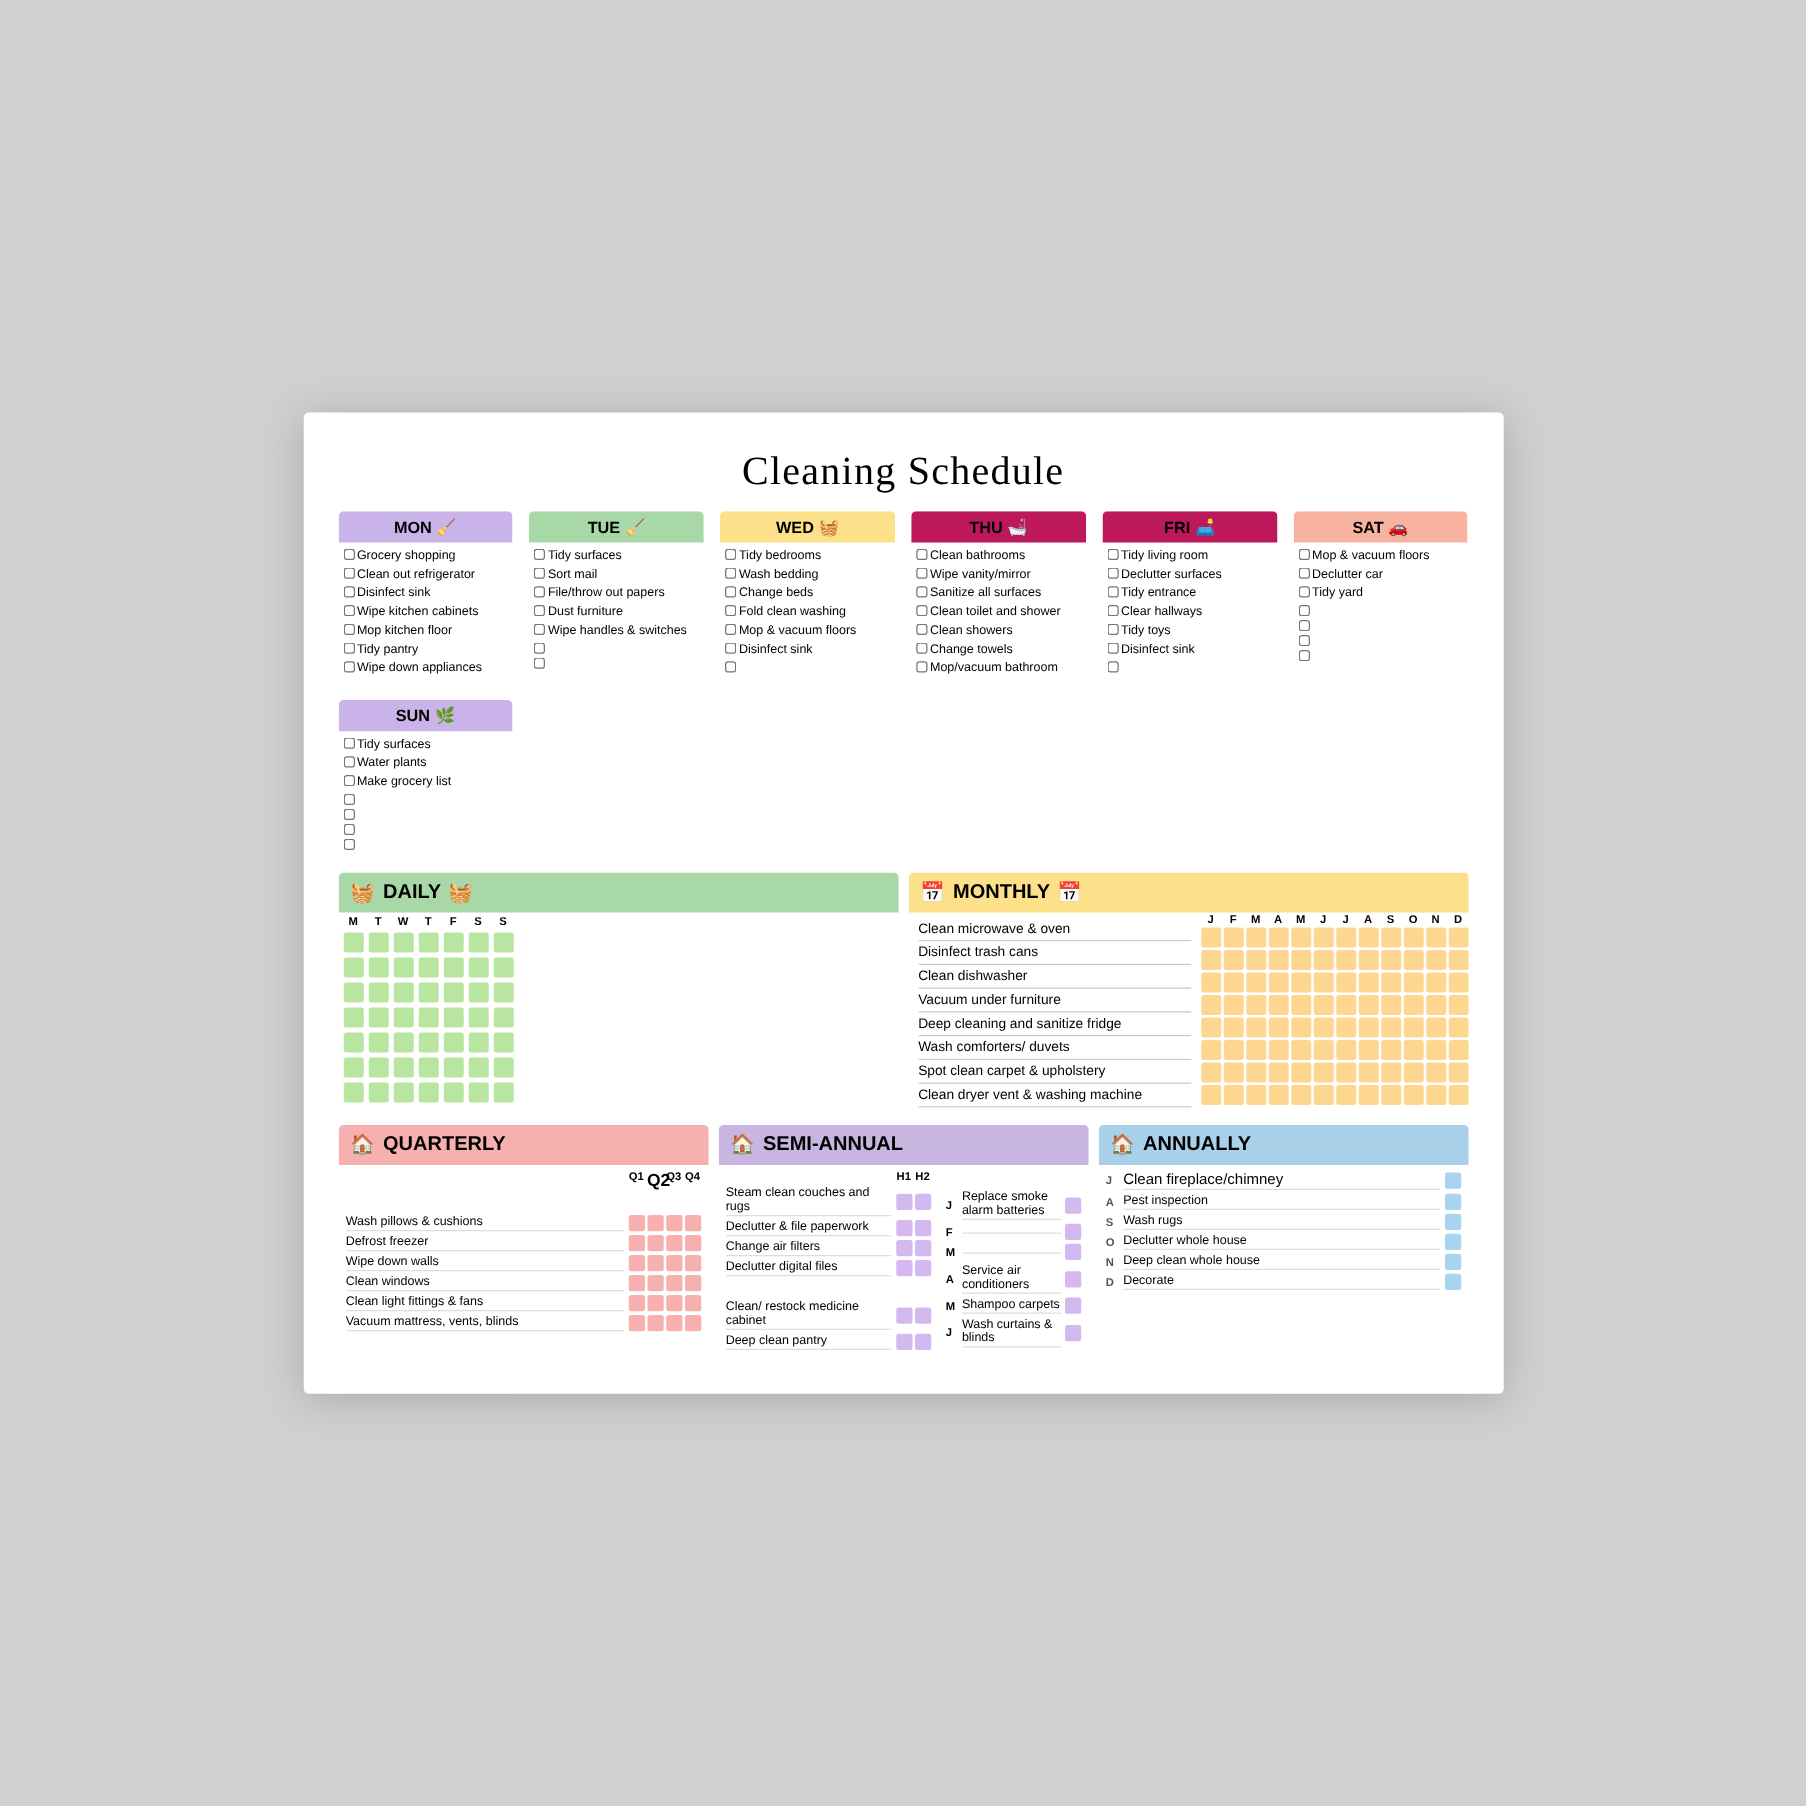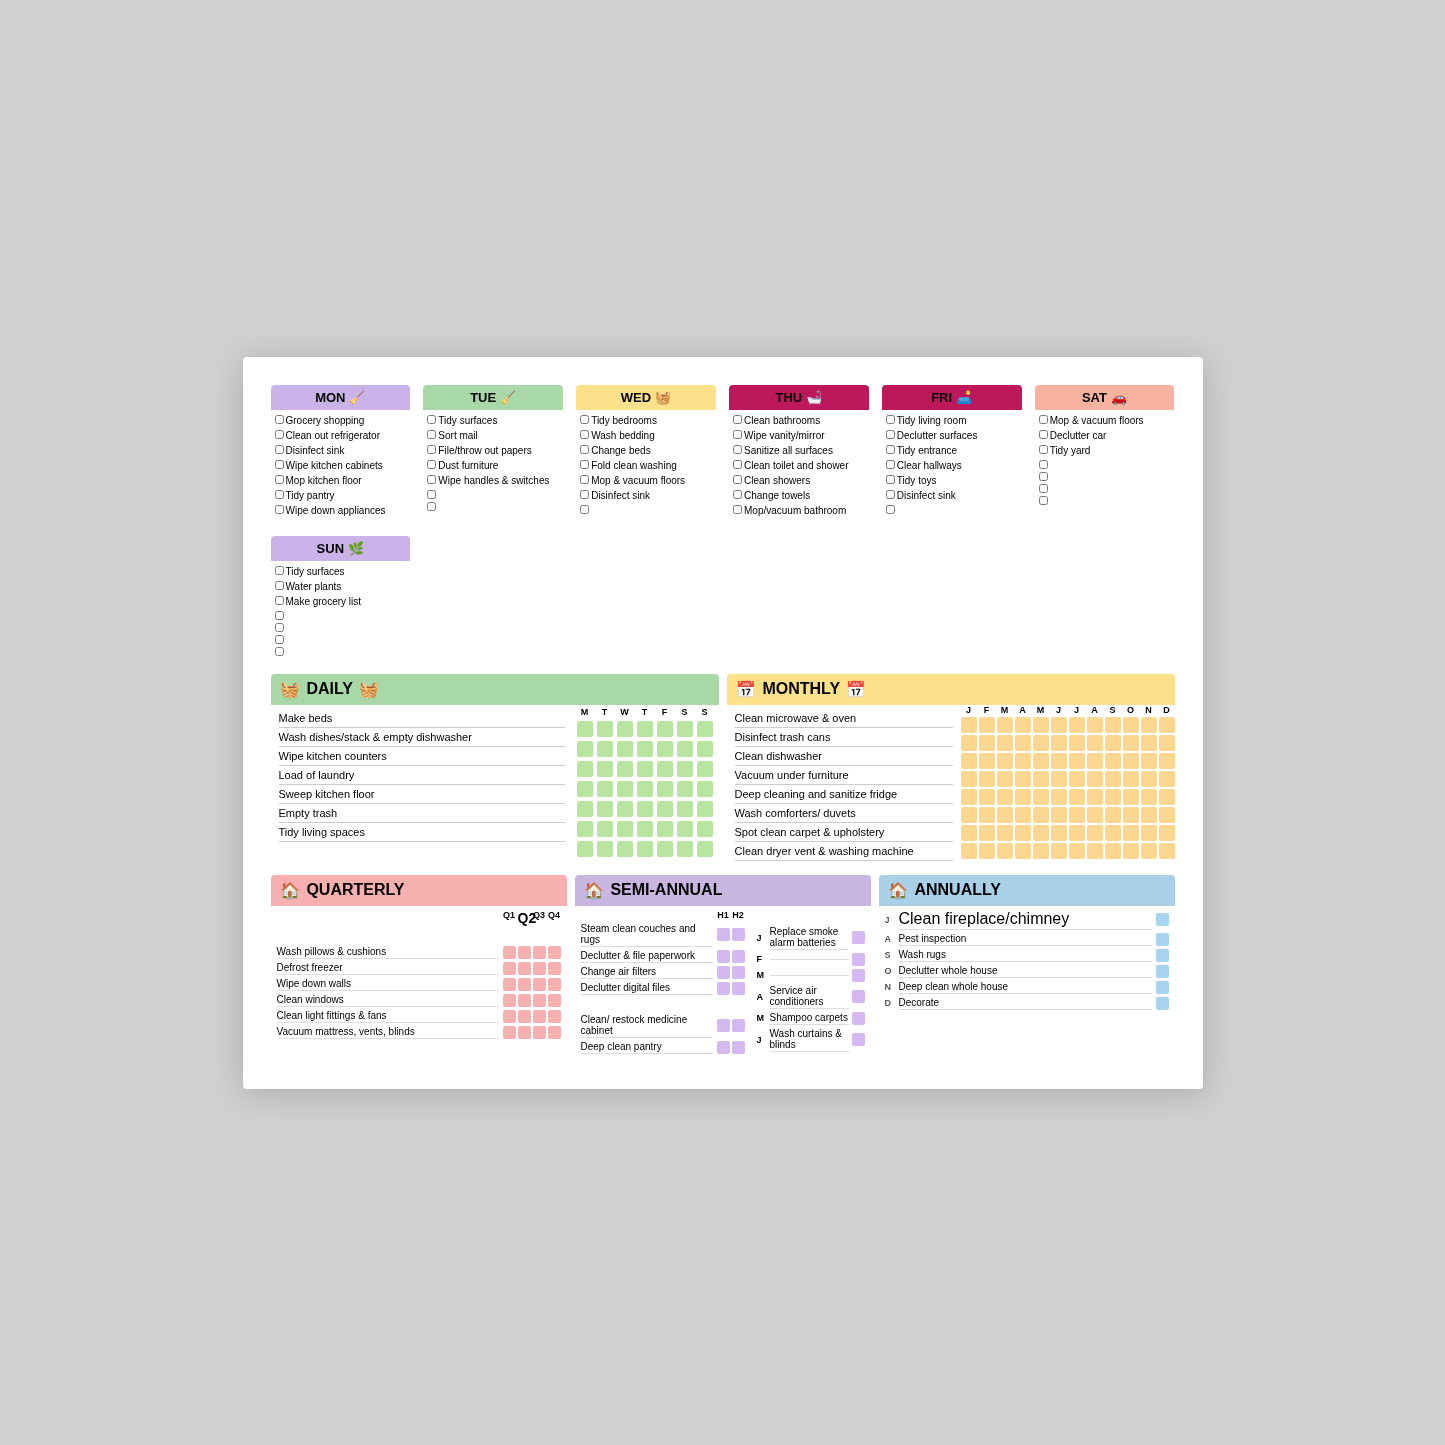--- a/index.html
+++ b/index.html
@@ -132,20 +132,21 @@
     .semi-header { background: #c8b6e0; }
     .s-box { width: 13px; height: 13px; background: #d4b8f0; border-radius: 2px; }
 
     
     .annually-header { background: #a8d0e8; }
   </style>
 </head>
 <body>
 
 <div class="page">
+  <h1 class="title">Cleaning Schedule</h1>
 
   <div class="weekly-grid" id="weekly-grid">
       <div class="day-col col-mon">
         <div class="day-header" style="background: rgb(201, 179, 232);">
           <strong>MON</strong>
           <span>🧹</span>
         </div>
         <div class="day-tasks">
           <div class="day-task">
             <input type="checkbox" style="">
@@ -385,29 +386,20 @@
 
   <div class="middle-section">
 
     <div class="section-box">
       <div class="section-header daily-header">
         <span>🧺</span>
         <span>DAILY</span>
         <span>🧺</span>
       </div>
       <div class="daily-content">
-        <div class="daily-tasks" id="daily-tasks">
-            <div class="daily-task">Make beds</div>
-            <div class="daily-task">Wash dishes/stack &amp; empty dishwasher</div>
-            <div class="daily-task">Wipe kitchen counters</div>
-            <div class="daily-task">Load of laundry</div>
-            <div class="daily-task">Sweep kitchen floor</div>
-            <div class="daily-task">Empty trash</div>
-            <div class="daily-task">Tidy living spaces</div>
-          </div>
         <div>
           <div class="daily-col-headers" id="daily-col-headers">
               <div class="daily-col-header">M</div>
               <div class="daily-col-header">T</div>
               <div class="daily-col-header">W</div>
               <div class="daily-col-header">T</div>
               <div class="daily-col-header">F</div>
               <div class="daily-col-header">S</div>
               <div class="daily-col-header">S</div>
             </div>
@@ -781,21 +773,21 @@
     </div>
 
     <div class="section-box">
       <div class="section-header annually-header">
         <span>🏠</span>
         <span>ANNUALLY</span>
       </div>
       <div id="annually-content" style="padding: 4px 6px;">
           <div style="display: flex; align-items: center; gap: 4px; margin-bottom: 3px;">
             <div style="width: 10px; font-size: 9px; font-weight: bold; color: rgb(85, 85, 85);">J</div>
-            <div style="flex: 1 1 0%; font-size: 16px; border-bottom: 1px solid rgb(221, 221, 221); padding-bottom: 1px;">Clean fireplace/chimney</div>
+            <div style="flex: 1 1 0%; font-size: 12px; border-bottom: 1px solid rgb(221, 221, 221); padding-bottom: 1px;">Clean fireplace/chimney</div>
             <div style="width: 13px; height: 13px; background: rgb(168, 212, 240); border-radius: 2px; flex-shrink: 0;"></div>
           </div>
           <div style="display: flex; align-items: center; gap: 4px; margin-bottom: 3px;">
             <div style="width: 10px; font-size: 9px; font-weight: bold; color: rgb(85, 85, 85);">A</div>
             <div style="flex: 1 1 0%; font-size: 10px; border-bottom: 1px solid rgb(221, 221, 221); padding-bottom: 1px;">Pest inspection</div>
             <div style="width: 13px; height: 13px; background: rgb(168, 212, 240); border-radius: 2px; flex-shrink: 0;"></div>
           </div>
           <div style="display: flex; align-items: center; gap: 4px; margin-bottom: 3px;">
             <div style="width: 10px; font-size: 9px; font-weight: bold; color: rgb(85, 85, 85);">S</div>
             <div style="flex: 1 1 0%; font-size: 10px; border-bottom: 1px solid rgb(221, 221, 221); padding-bottom: 1px;">Wash rugs</div>

